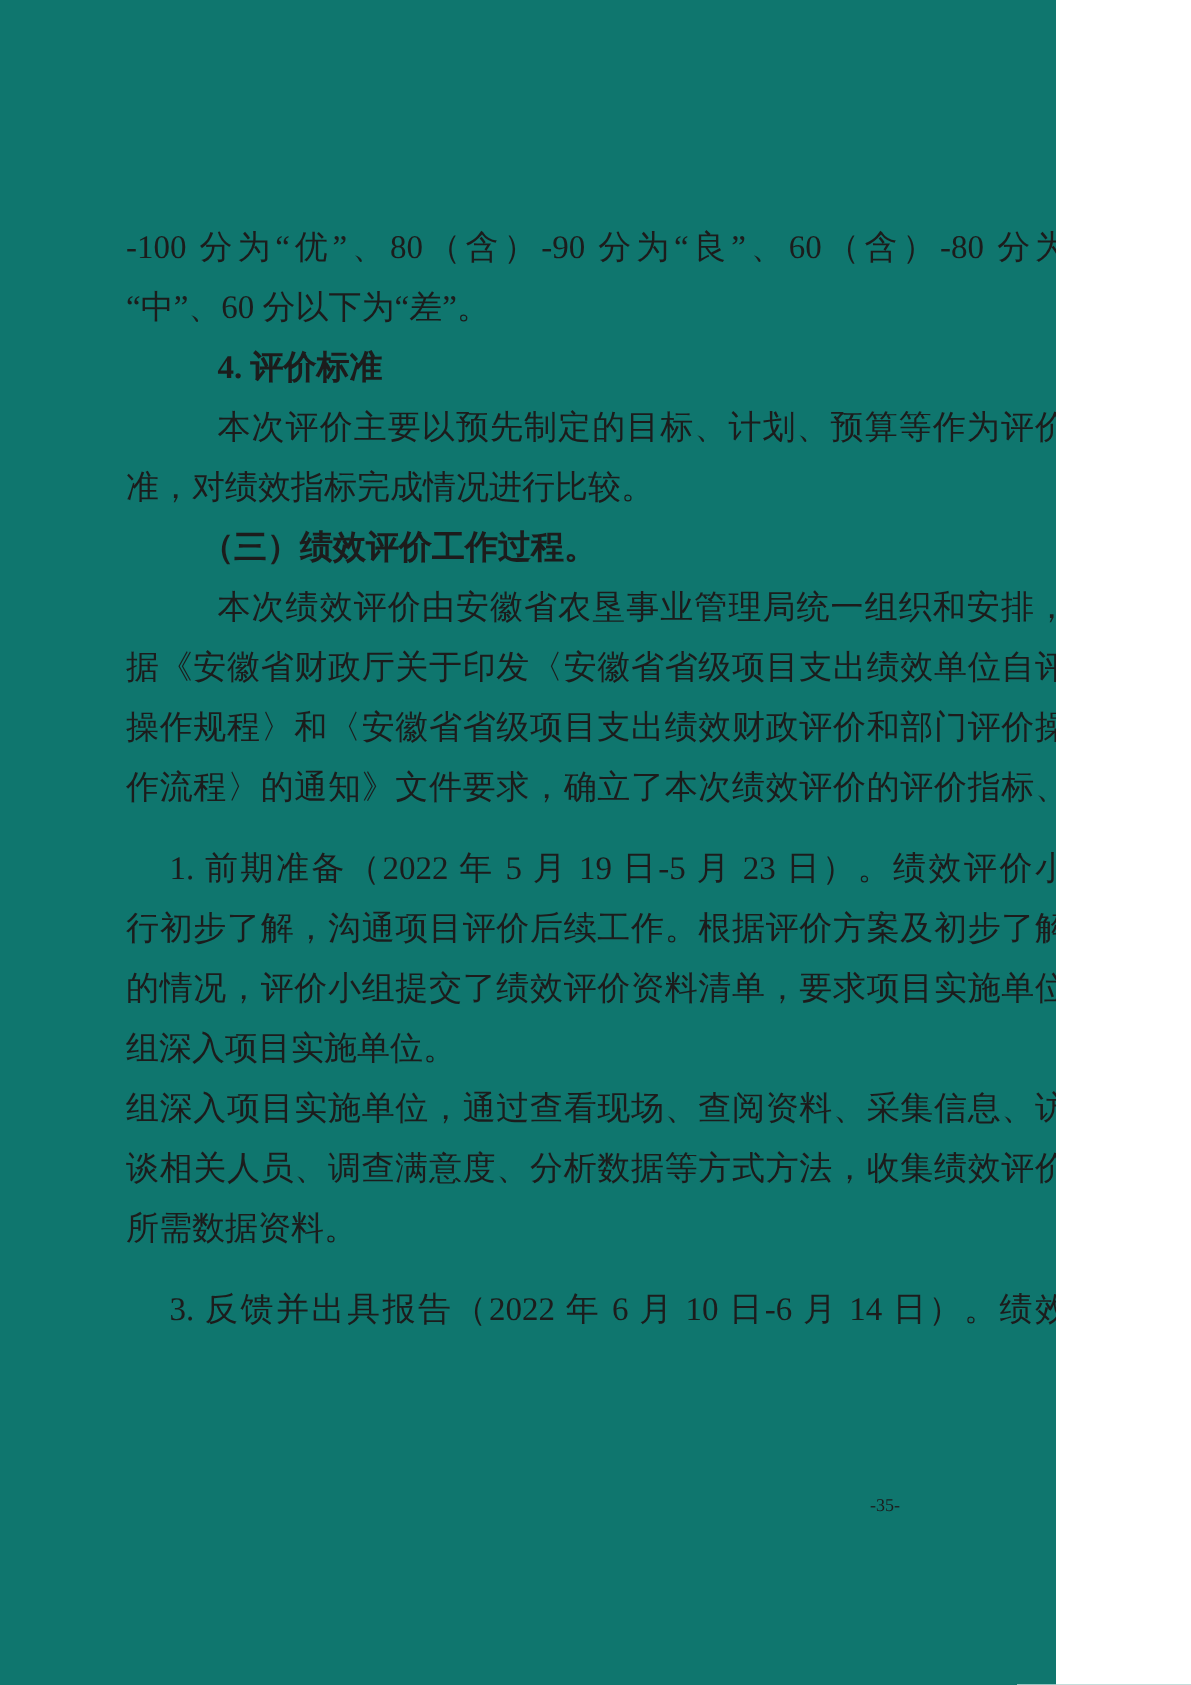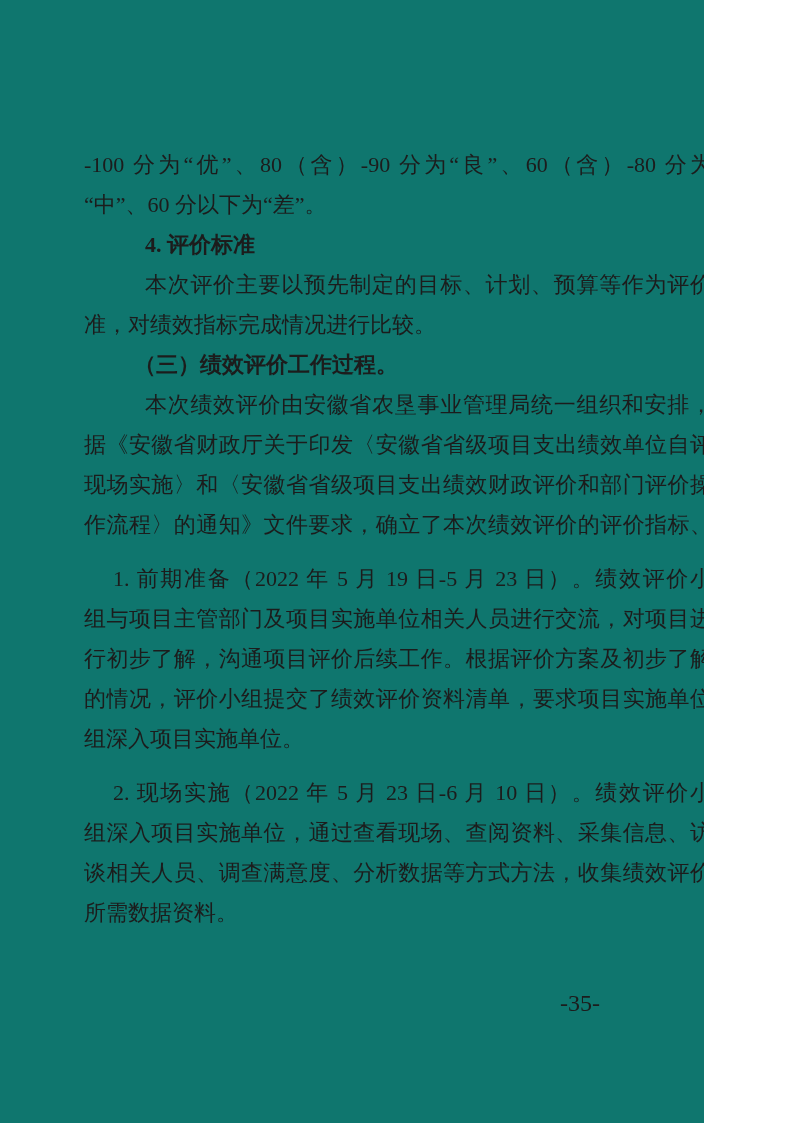--- a/index.html
+++ b/index.html
@@ -37,44 +37,43 @@
   .indent-none    { text-indent: 0; }
   .indent-para    { text-indent: 61px; }
   .indent-heading { text-indent: 61px; }
   .indent-bracket { text-indent: 50px; }
   .indent-item    { text-indent: 29px; margin-top: 14px; }
   .bold { font-weight: bold; }
   .page-number {
     position: absolute;
     top: 991px;
     right: 104px;
-    font-size: 24px;
+    font-size: 12px;
     line-height: 24px;
     color: #1c1c1c;
   }
 </style>
 </head>
 <body>
 
 <div class="page">
   <div class="body-text" id="doc-body">
       <div class="line indent-none justify">-100 分为“优”、80（含）-90 分为“良”、60（含）-80 分为</div>
       <div class="line indent-none">“中”、60 分以下为“差”。</div>
       <div class="line indent-heading bold">4. 评价标准</div>
       <div class="line indent-para justify">本次评价主要以预先制定的目标、计划、预算等作为评价标</div>
       <div class="line indent-none">准，对绩效指标完成情况进行比较。</div>
       <div class="line indent-bracket bold">（三）绩效评价工作过程。</div>
       <div class="line indent-para justify">本次绩效评价由安徽省农垦事业管理局统一组织和安排，根</div>
       <div class="line indent-none justify">据《安徽省财政厅关于印发〈安徽省省级项目支出绩效单位自评</div>
-      <div class="line indent-none justify">现场实施〉和〈安徽省省级项目支出绩效财政评价和部门评价操</div>
+      <div class="line indent-none justify">操作规程〉和〈安徽省省级项目支出绩效财政评价和部门评价操</div>
       <div class="line indent-none justify">作流程〉的通知》文件要求，确立了本次绩效评价的评价指标、</div>
       <div class="line indent-item justify">1. 前期准备（2022 年 5 月 19 日-5 月 23 日）。绩效评价小</div>
-      <div class="line indent-none justify">组与项目主管部门及项目实施单位相关人员进行交流，对项目进</div>
       <div class="line indent-none justify">行初步了解，沟通项目评价后续工作。根据评价方案及初步了解</div>
       <div class="line indent-none justify">的情况，评价小组提交了绩效评价资料清单，要求项目实施单位</div>
       <div class="line indent-none">组深入项目实施单位。</div>
-      <div class="line indent-item justify">2. 现场实施（2022 年 5 月 23 日-6 月 10 日）。绩效评价小</div>
       <div class="line indent-none justify">组深入项目实施单位，通过查看现场、查阅资料、采集信息、访</div>
       <div class="line indent-none justify">谈相关人员、调查满意度、分析数据等方式方法，收集绩效评价</div>
       <div class="line indent-none">所需数据资料。</div>
+      <div class="line indent-item justify">3. 反馈并出具报告（2022 年 6 月 10 日-6 月 14 日）。绩效</div>
     </div>
   <div class="page-number">-35-</div>
 </div>
 
 </body></html>

